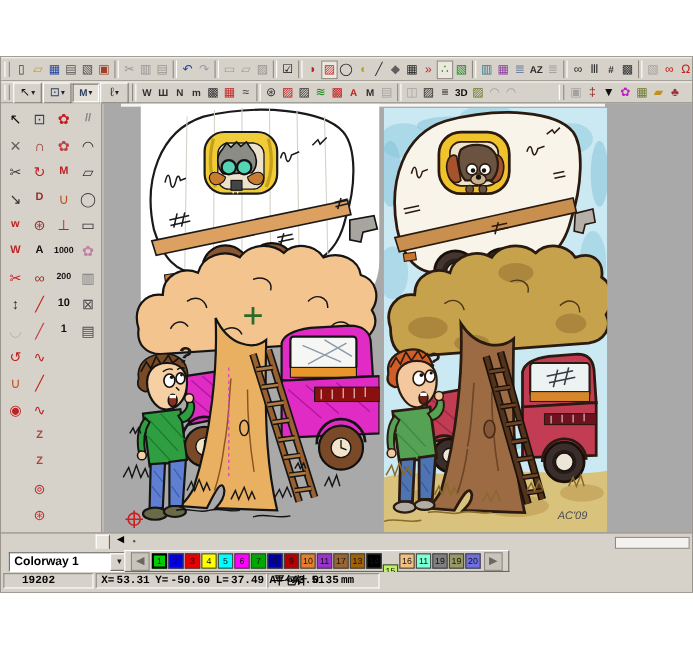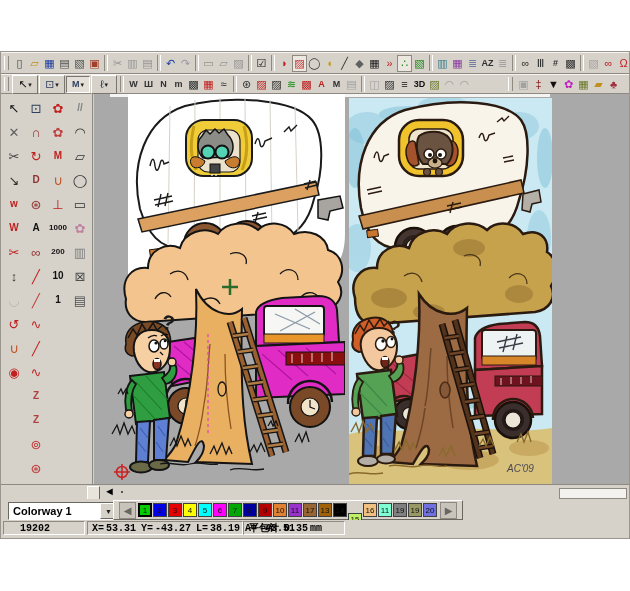--- a/index.html
+++ b/index.html
@@ -875,23 +875,23 @@
     </div>
 
     <div id="statusbar">
       <div class="seg" id="seg-count">
         <span>19202</span>
       </div>
       <div class="seg" id="seg-coords">
         <span class="sl">X=</span>
         <span class="sv">53.31</span>
         <span class="sl">Y=</span>
-        <span class="sv">-43.27</span>
+        <span class="sv">-50.60</span>
         <span class="sl">L=</span>
-        <span class="sv">38.19</span>
+        <span class="sv">37.49</span>
         <span class="sl">A=</span>
         <span class="sv">-43.51</span>
       </div>
       <div class="seg" id="seg-stitch">
         <span class="sv">平包针</span>
         <span class="sl">0.35</span>
         <span>mm</span>
       </div>
     </div>
 

